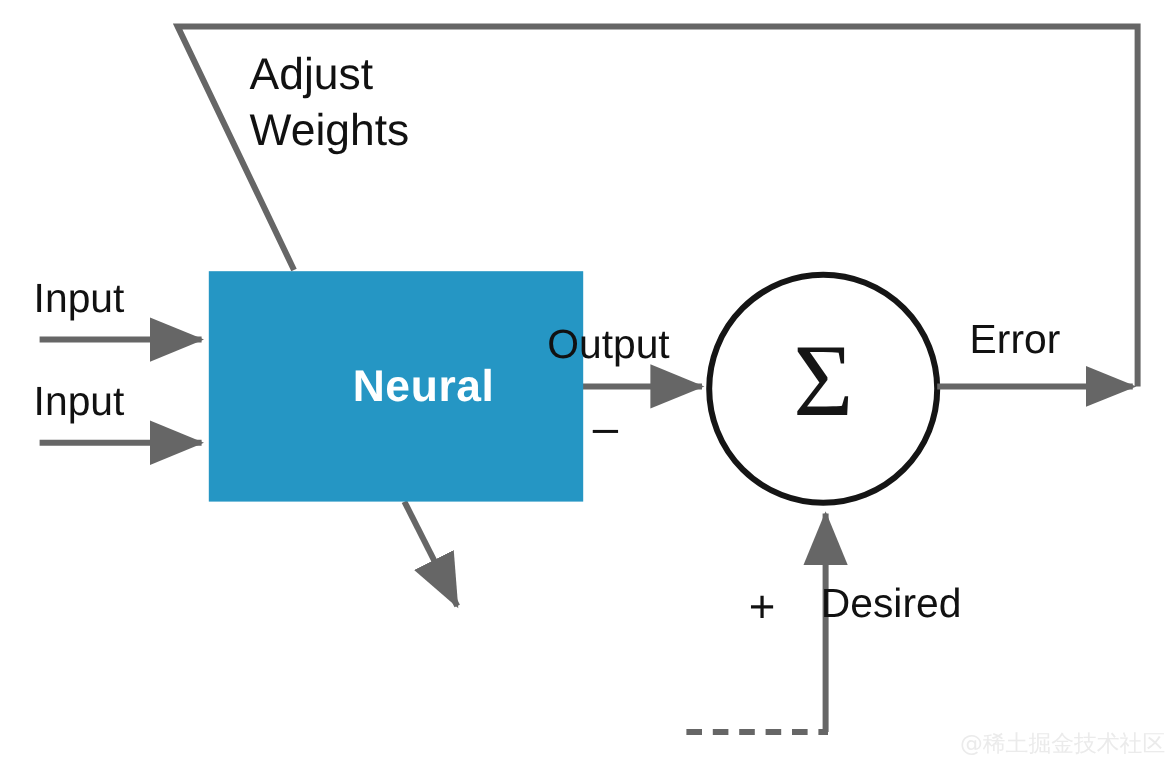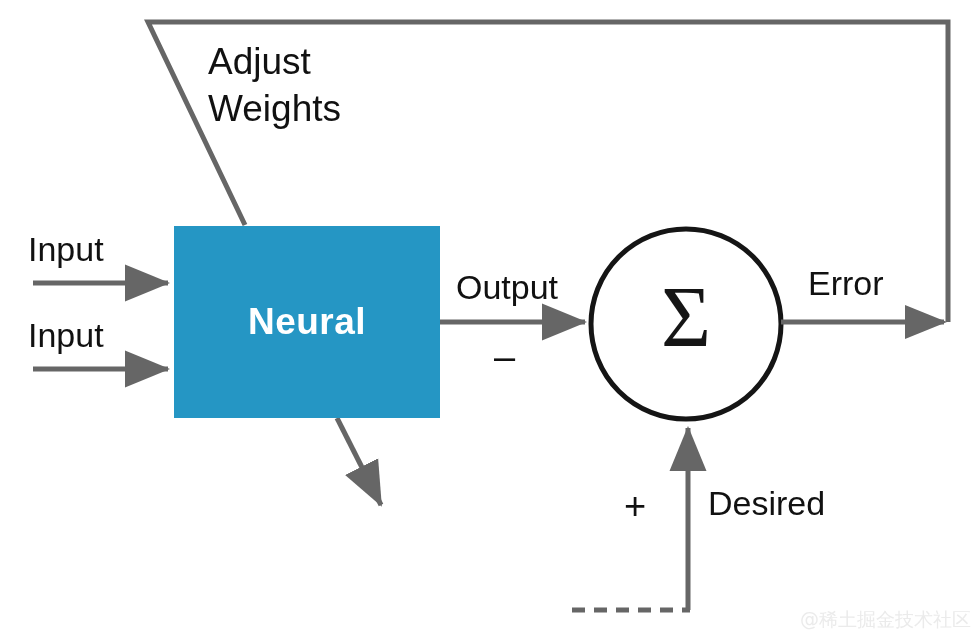--- a/index.html
+++ b/index.html
@@ -38,33 +38,34 @@
     left: 208px; top: 38px;
     font-size: 37px;
     line-height: 1.28;
   }
   #label-input-1 { left: 28px;  top: 230px; }
   #label-input-2 { left: 28px;  top: 316px; }
   #label-output  { left: 456px; top: 268px; }
   #label-minus   { left: 494px; top: 336px; }
   #label-error   { left: 808px; top: 264px; }
   #label-plus    { left: 624px; top: 485px; }
-  #label-desired { left: 708px; top: 484px; text-align: right; }
+  #label-desired { left: 684px; top: 484px; text-align: right; }
 
   #box-neural-network {
     position: absolute;
     left: 174px;
     top: 226px;
     width: 266px;
     height: 192px;
     background: #2596c4;
     display: flex;
     flex-direction: column;
     align-items: center;
     justify-content: center;
+    padding-left: 46px;
   }
   #box-neural-network .nn-line {
     color: #ffffff;
     font-size: 37px;
     font-weight: bold;
     letter-spacing: 0.5px;
     line-height: 1.32;
     font-family: "Liberation Sans", sans-serif;
   }
 

